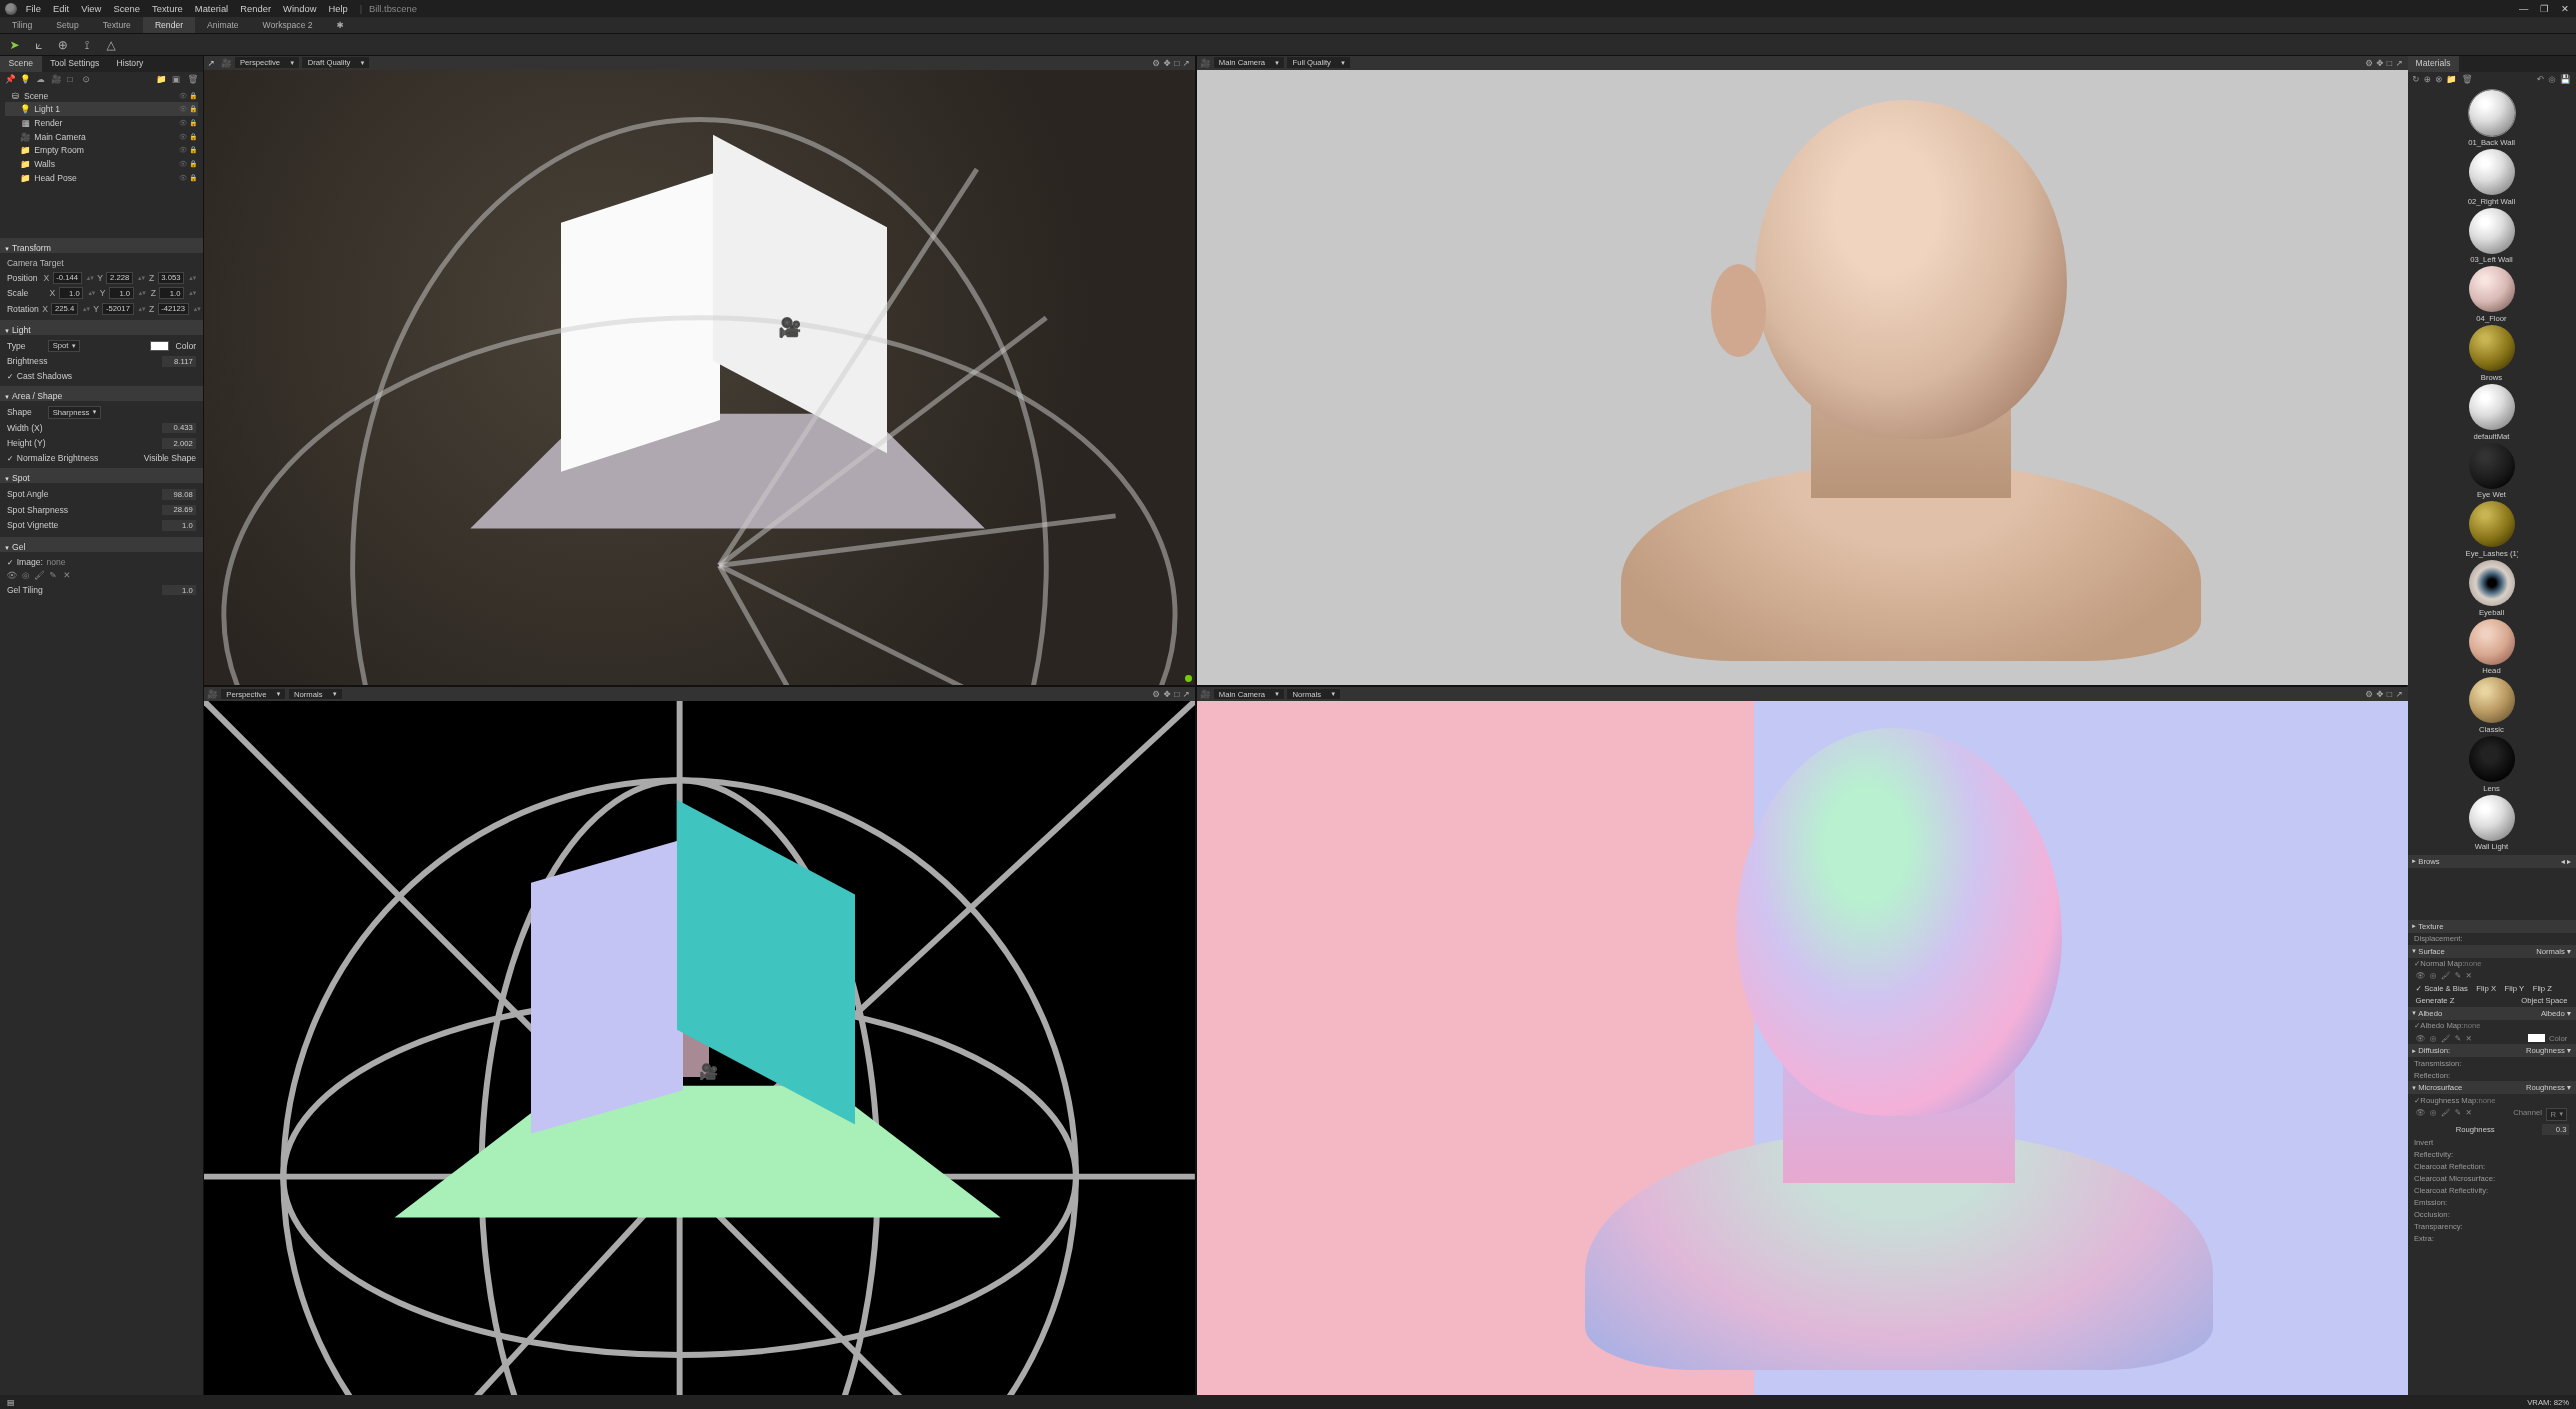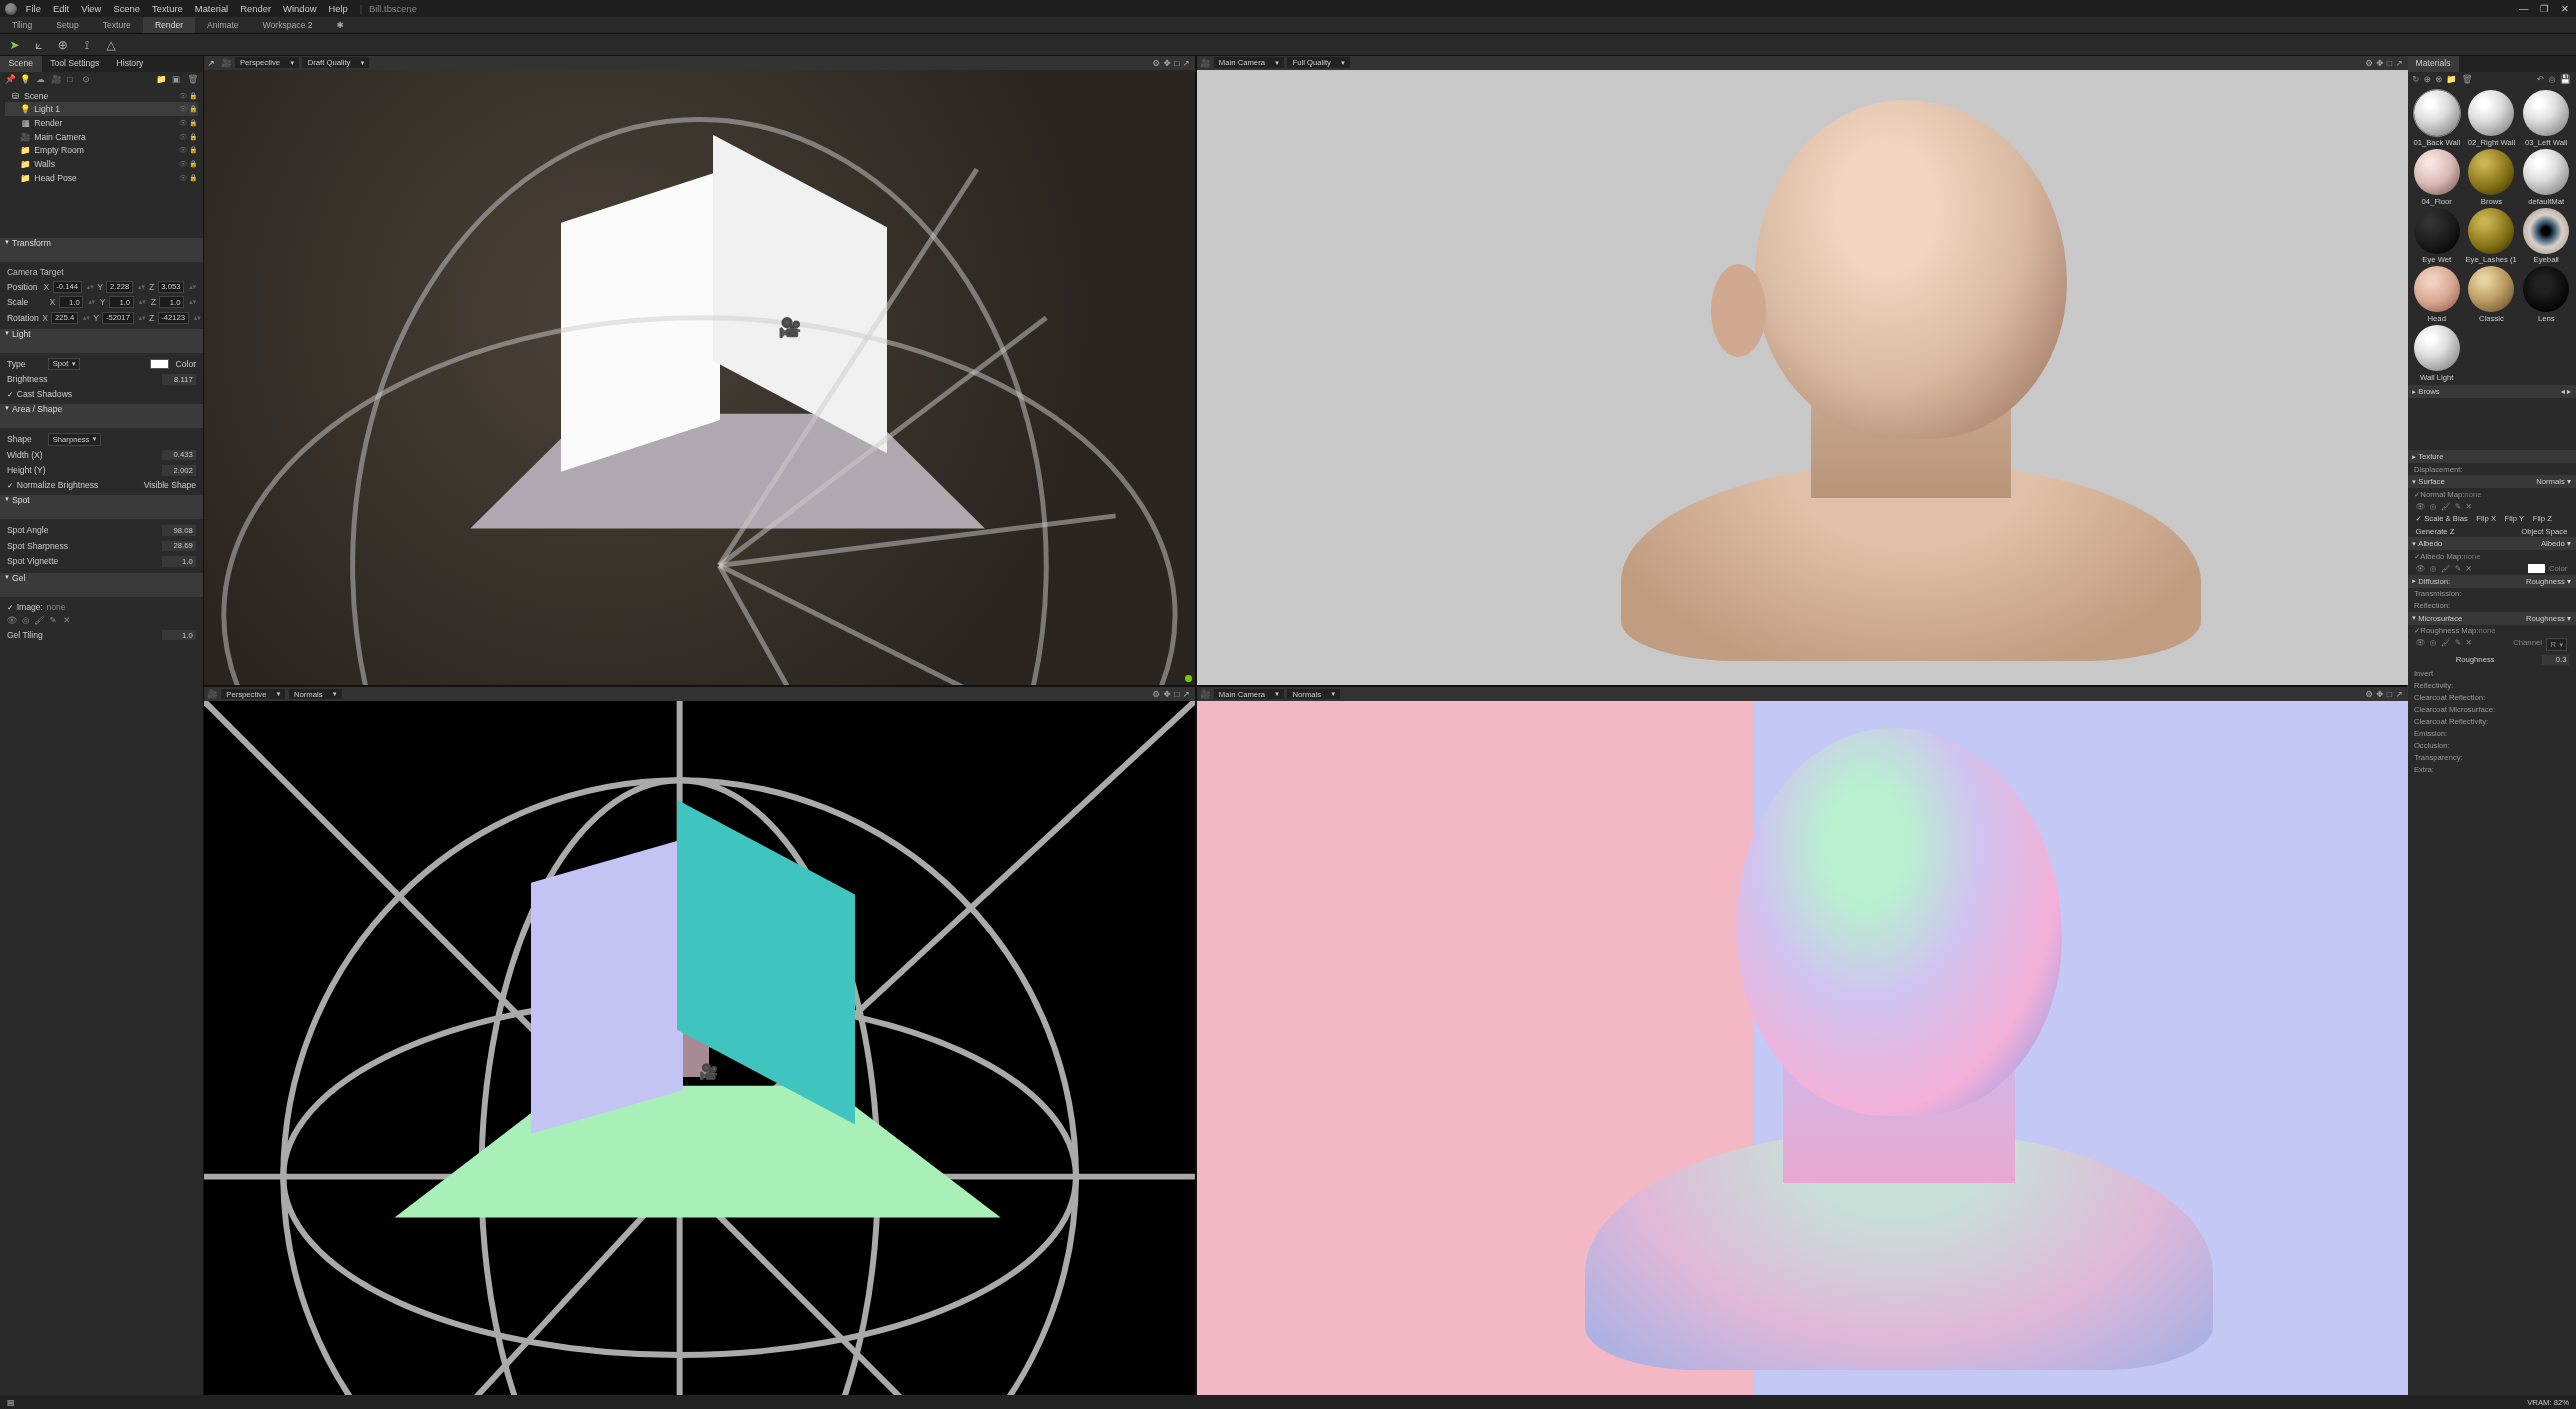--- a/index.html
+++ b/index.html
@@ -40,21 +40,21 @@
 .scene-toolbar .ico { width: 10.3px; height: 10.3px; font-size: 8.6px; color: #999; }
 .scene-toolbar .spacer { flex: 1; }
 
 .tree { padding: 1.7px 5.2px; font-size: 8.6px; }
 .tree-row { display: flex; align-items: center; height: 13.7px; gap: 3.4px; padding-left: 1.7px; }
 .tree-row .indent { display: inline-block; }
 .tree-row .ico { width: 10.3px; text-align: center; font-size: 8.6px; }
 .tree-row.sel { background: #3c3c3c; }
 .tree-row .ctrls { margin-left: auto; display: flex; gap: 1.7px; font-size: 6.9px; color: #666; }
 
-.section-header { height: 24px; background: #3a3a3a; display: flex; align-items: flex-start; padding: 0 5.2px; font-size: 8.6px; color: #ddd; }
+.section-header { height: 15px; background: #3a3a3a; display: flex; align-items: flex-end; padding: 0 5.2px; font-size: 8.6px; color: #ddd; }
 .section-header .caret { margin-right: 3.4px; font-size: 6.9px; }
 .section-body { padding: 3.4px 6.9px; font-size: 8.6px; }
 .prop-label { padding: 1.7px 0; color: #bbb; }
 .prop-row { display: flex; align-items: center; gap: 3.4px; height: 15.5px; }
 .prop-row label { width: 38px; text-align: left; }
 .prop-row .axis { width: 6.9px; text-align: right; color: #aaa; }
 .prop-row .field { flex: 1; background: #1b1b1b; border: 0.9px solid #444; height: 12px; padding: 0 2.6px; display: flex; align-items: center; justify-content: flex-end; font-size: 7.7px; }
 .prop-row .spin { color: #666; font-size: 6.9px; padding-left: 1.7px; }
 
 .slider-row { display: flex; align-items: center; gap: 5.2px; height: 15.5px; }
@@ -114,21 +114,21 @@
 .vp4 .head { position: absolute; left: 22%; top: 2%; width: 56%; height: 58%; background: radial-gradient(ellipse at 40% 30%, #b8f0d0 15%, #d0c4f0 40%, #f4b0d8 70%, #8098e8 95%); border-radius: 48% 52% 44% 46% / 52% 54% 46% 48%; }
 .vp4 .neck { position: absolute; left: 30%; top: 50%; width: 40%; height: 20%; background: linear-gradient(#d0b8e8, #e8a8d0); }
 .vp4 .shoulders { position: absolute; left: -4%; bottom: 2%; width: 108%; height: 36%; background: radial-gradient(ellipse at 50% 10%, #c8e0d8 20%, #e0b8d8 60%, #a8b0e4 95%); border-radius: 50% 50% 18% 18% / 60% 60% 18% 18%; }
 
 
 .right-panel { width: 170px; background: #2a2a2a; display: flex; flex-direction: column; border-left: 0.9px solid #111; overflow-y: auto; }
 .mat-toolbar { height: 15.5px; display: flex; align-items: center; gap: 4.3px; padding: 0 5.2px; }
 .mat-toolbar .ico { font-size: 8.6px; color: #999; }
 .mat-toolbar .spacer { flex: 1; }
 
-.mat-grid { display: grid; grid-template-columns: repeat(3, 1fr); gap: 2px; padding: 3.4px; }
+.mat-grid { display: grid; grid-template-columns: repeat(1, 1fr); gap: 2px; padding: 3.4px; }
 .mat-item { display: flex; flex-direction: column; align-items: center; }
 .mat-ball { width: 46px; height: 46px; border-radius: 50%; background: radial-gradient(circle at 35% 30%, #fff 8%, #ddd 40%, #888 85%); }
 .mat-ball.sel { outline: 0.9px solid #888; }
 .mat-ball.pink { background: radial-gradient(circle at 35% 30%, #f8e4e0 8%, #d8b8b4 50%, #806058 90%); }
 .mat-ball.olive { background: radial-gradient(circle at 35% 30%, #c8b450 8%, #887418 55%, #403800 90%); }
 .mat-ball.dark { background: radial-gradient(circle at 35% 30%, #333 8%, #1a1a1a 55%, #000 90%); }
 .mat-ball.eye { background: radial-gradient(circle at 50% 50%, #000 12%, #4a6880 30%, #d8d0c8 50%, #a89890 90%); }
 .mat-ball.skin { background: radial-gradient(circle at 38% 32%, #f0d0c0 10%, #d8a890 50%, #986050 90%); }
 .mat-ball.jacket { background: radial-gradient(circle at 35% 30%, #e8d4a0 8%, #b89860 50%, #685430 90%); }
 .mat-ball.black { background: radial-gradient(circle at 45% 40%, #222 20%, #000 80%); }

